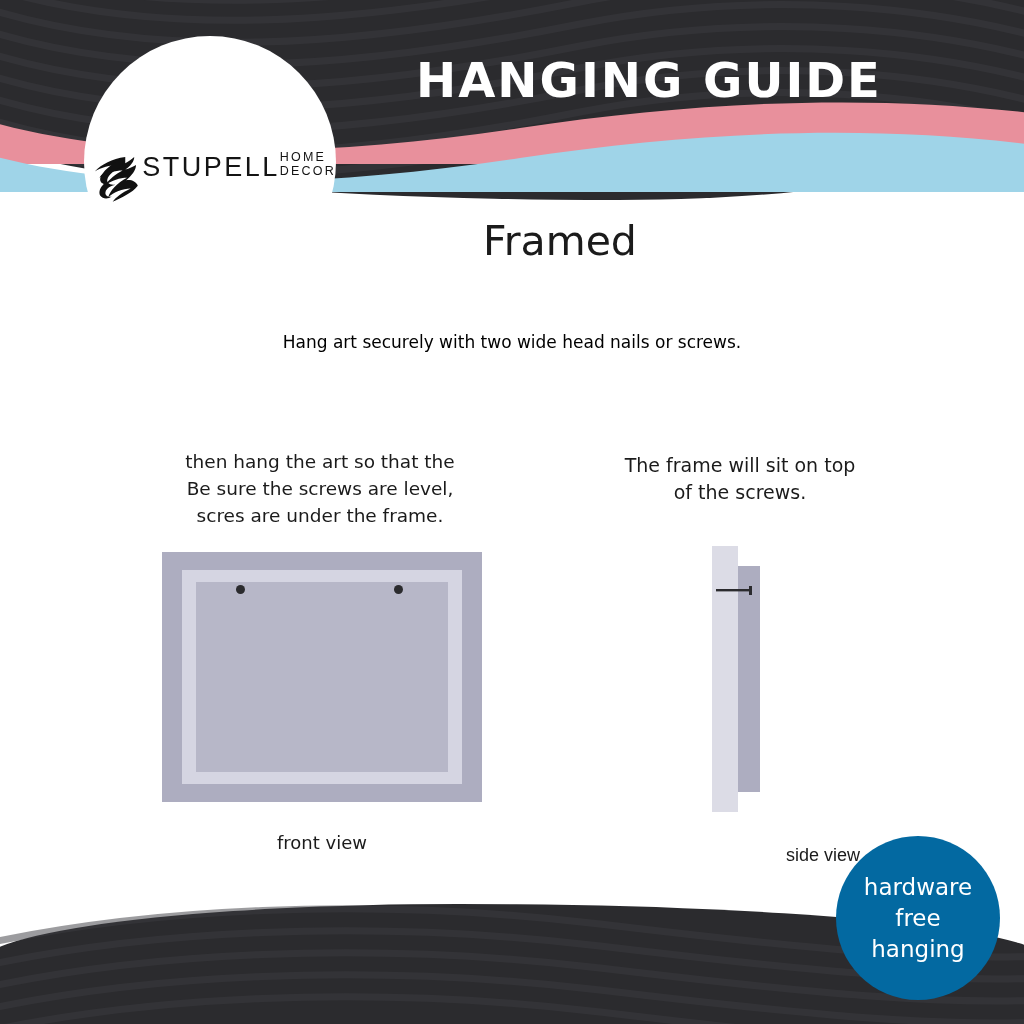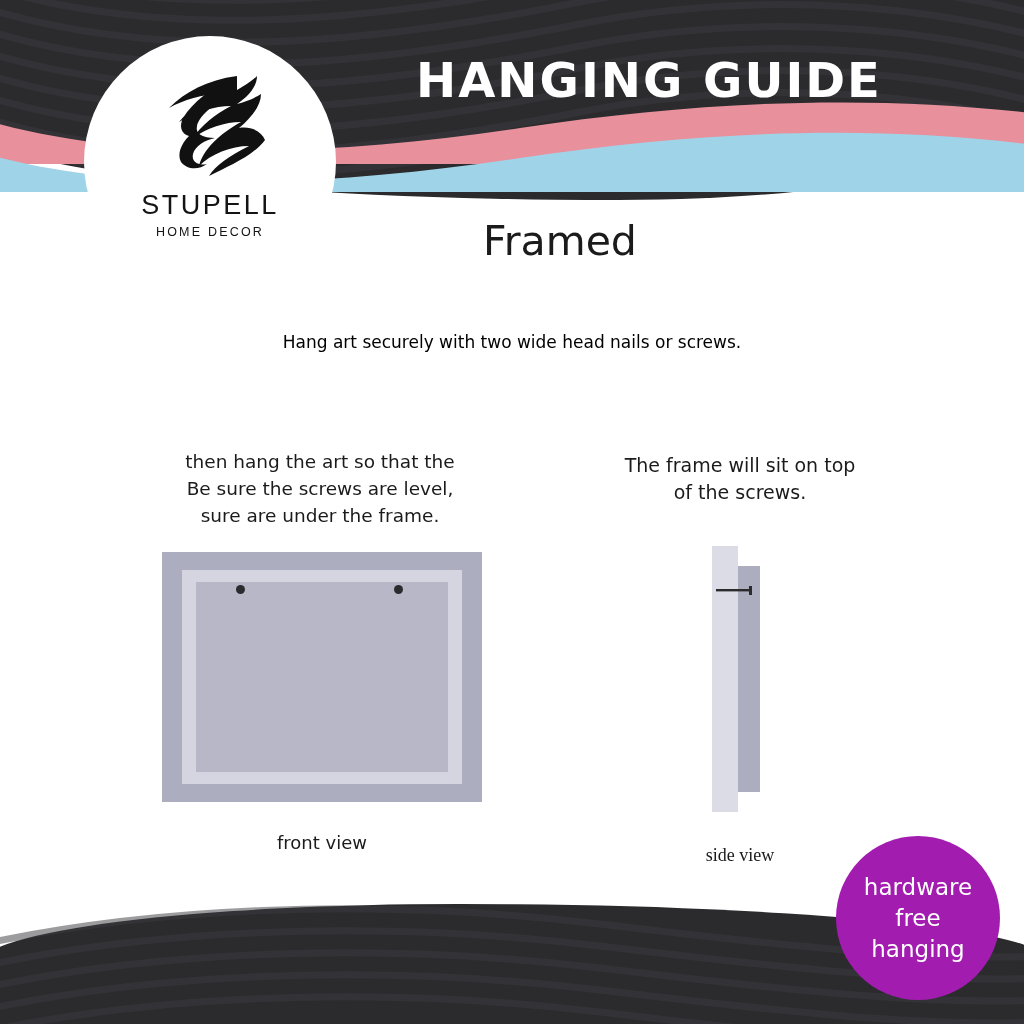--- a/index.html
+++ b/index.html
@@ -76,21 +76,21 @@
   }
 
   
   .logo-circle {
     position: absolute;
     left: 84px; top: 36px;
     width: 252px; height: 252px;
     background: #ffffff;
     border-radius: 50%;
     display: flex;
-    flex-direction: column;
+    flex-direction: row;
     align-items: center;
     justify-content: flex-start;
     z-index: 5;
   }
   .logo-mark { margin-top: 34px; }
   .logo-name {
     font-family: "Liberation Sans", sans-serif;
     font-size: 27px;
     letter-spacing: 2.5px;
     color: #141414;
@@ -216,33 +216,33 @@
   }
   .side-screw {
     position: absolute;
     left: 716px; top: 586px;
     width: 40px; height: 9px;
   }
   .side-label {
     position: absolute;
     left: 620px; top: 845px;
     width: 240px;
-    text-align: center;
-    font-family: Liberation Serif, serif;
+    text-align: right;
+    font-family: Liberation Sans, sans-serif;
     font-size: 18px;
     color: #1b1b1b;
   }
 
   
   .badge {
     position: absolute;
     right: 24px; bottom: 24px;
     width: 164px; height: 164px;
     border-radius: 50%;
-    background: #a21caf;
+    background: #0369a1;
     display: flex;
     flex-direction: column;
     align-items: center;
     justify-content: center;
     z-index: 8;
   }
   .badge span {
     font-family: "DejaVu Sans", sans-serif;
     font-size: 23px;
     color: #ffffff;
@@ -294,21 +294,21 @@
 
   <div class="product-name">
     <div>Framed</div>
   </div>
 
   <div class="instruction">Hang art securely with two wide head nails or screws.</div>
 
   <div class="col-front-caption">
     <div>then hang the art so that the</div>
     <div>Be sure the screws are level,</div>
-    <div>sure are under the frame.</div>
+    <div>scres are under the frame.</div>
   </div>
 
   <div class="front-frame">
     <div class="inner-border"></div>
     <div class="canvas"></div>
     <div class="screw-dot screw-left"></div>
     <div class="screw-dot screw-right"></div>
   </div>
   <div class="front-label">front view</div>
 

